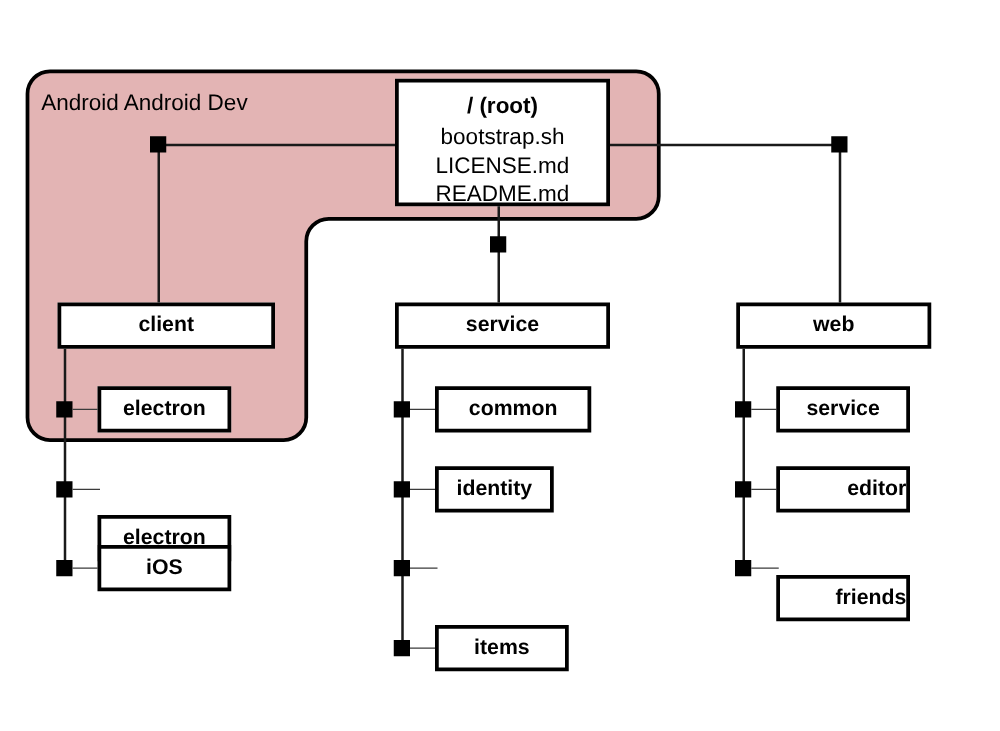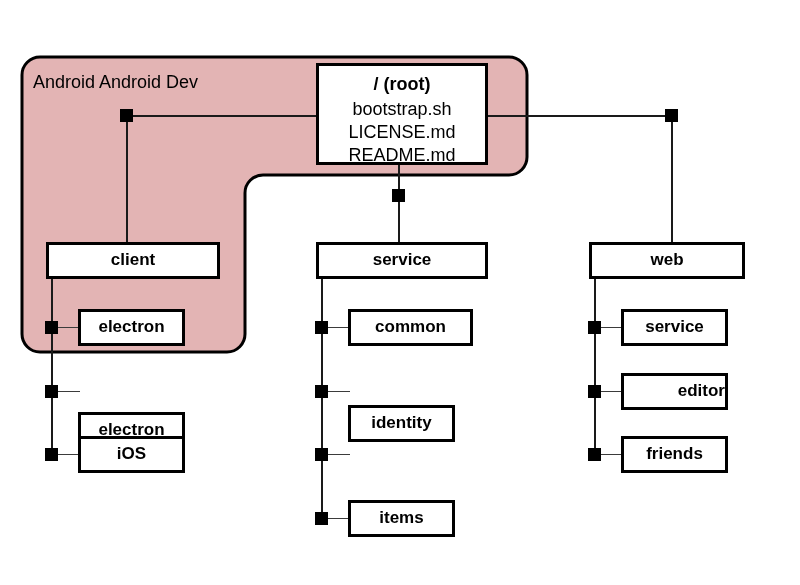--- a/index.html
+++ b/index.html
@@ -154,21 +154,21 @@
   <div class="edge v" style="left:321px; top:279px; width:2px; height:240px;"></div>
 
   <div class="joint" style="left:315px; top:321px;"></div>
   <div class="edge h thin" style="left:328px; top:327px; width:22px; height:1px;"></div>
   <div class="node leaf" style="left:348px; top:309px; width:125px; height:37px;">
     <div class="title">common</div>
   </div>
 
   <div class="joint" style="left:315px; top:385px;"></div>
   <div class="edge h thin" style="left:328px; top:391px; width:22px; height:1px;"></div>
-  <div class="node leaf" style="left:348px; top:373px; width:107px; height:37px;margin-top:32px;">
+  <div class="node leaf" style="left:348px; top:373px; width:95px; height:37px;">
     <div class="title">identity</div>
   </div>
 
   <div class="joint" style="left:315px; top:448px;"></div>
   <div class="edge h thin" style="left:328px; top:454px; width:22px; height:1px;"></div>
 
   <div class="joint" style="left:315px; top:512px;"></div>
   <div class="edge h thin" style="left:328px; top:518px; width:22px; height:1px;"></div>
   <div class="node leaf" style="left:348px; top:500px; width:107px; height:37px;">
     <div class="title">items</div>
@@ -186,17 +186,17 @@
   </div>
 
   <div class="joint" style="left:588px; top:385px;"></div>
   <div class="edge h thin" style="left:601px; top:391px; width:22px; height:1px;"></div>
   <div class="node leaf" style="left:621px; top:373px; width:107px; height:37px;align-items:flex-end;">
     <div class="title">editor</div>
   </div>
 
   <div class="joint" style="left:588px; top:448px;"></div>
   <div class="edge h thin" style="left:601px; top:454px; width:22px; height:1px;"></div>
-  <div class="node leaf" style="left:621px; top:436px; width:107px; height:37px;">
+  <div class="node leaf" style="left:621px; top:460px; width:107px; height:37px;align-items:flex-end;">
     <div class="title">friends</div>
   </div>
 
 </div>
 
 </body></html>

